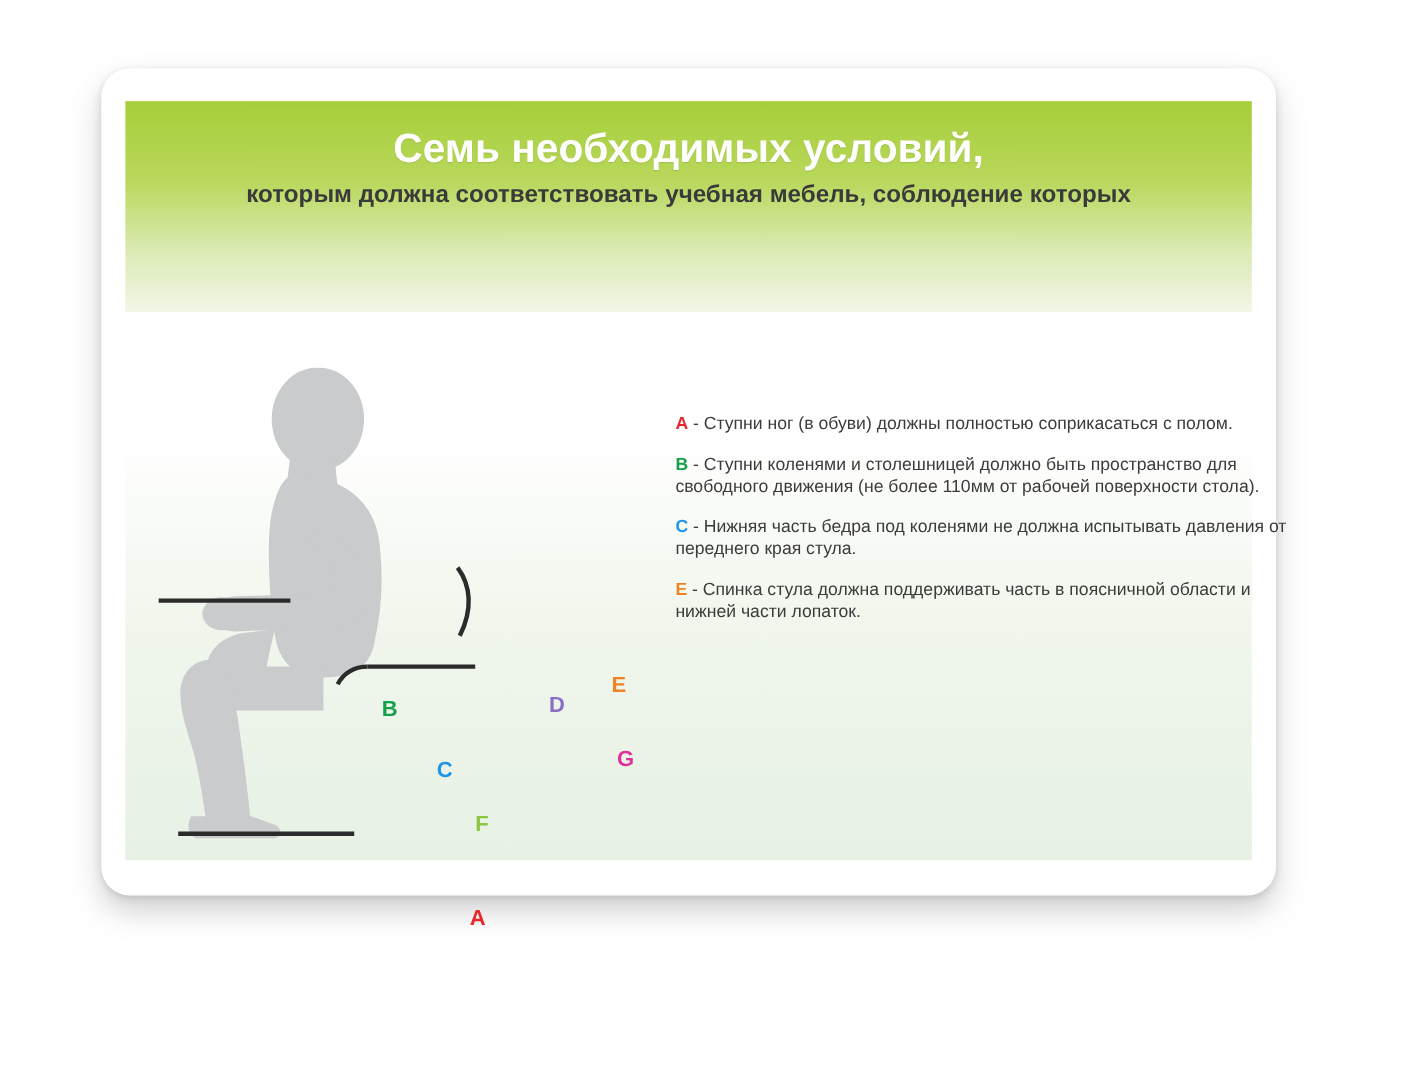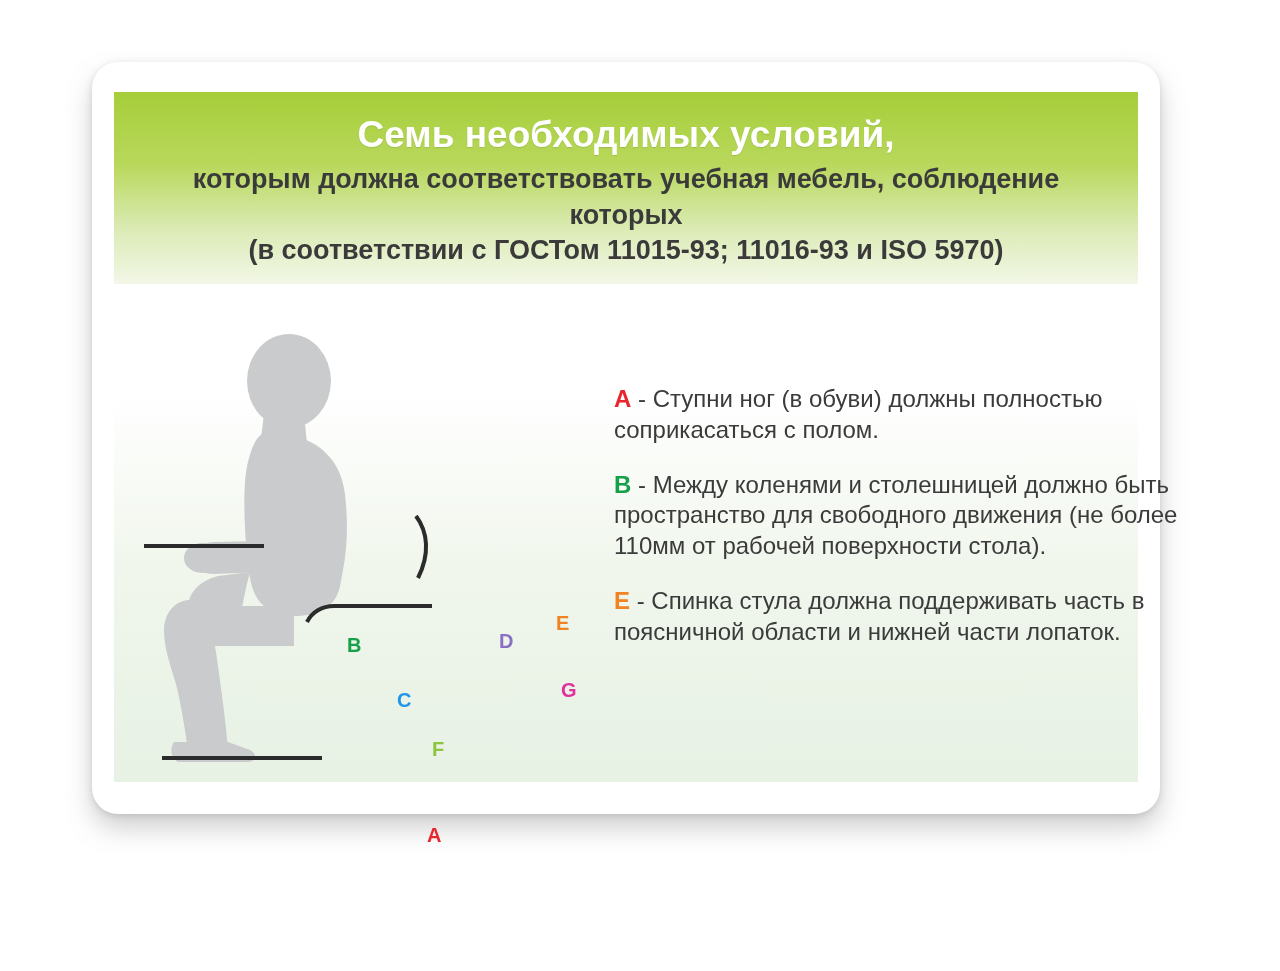--- a/index.html
+++ b/index.html
@@ -41,21 +41,21 @@
     font-size: 37px;
     font-weight: bold;
     color: #ffffff;
     letter-spacing: 0px;
     margin: 0 0 6px 0;
     text-shadow: 0 1px 1px rgba(120,150,60,0.35);
   }
   .title .comma { color: #ffffff; }
 
   .subtitle {
-    font-size: 27px;
+    font-size: 22px;
     font-weight: bold;
     color: #3a3a3a;
     line-height: 1.32;
     margin: 0;
     padding: 0 20px;
   }
 
   .body-area {
     position: absolute;
     left: 22px;
@@ -90,21 +90,21 @@
   .lab-G { left: 417px; top: 345px; color: #e0309b; }
 
   
   .list {
     position: absolute;
     left: 500px;
     top: 76px;
     width: 580px;
   }
   .item {
-    font-size: 24px;
+    font-size: 16px;
     color: #3b3b3b;
     line-height: 1.285;
     margin-bottom: 1px;
   }
   .item .key {
     font-weight: bold;
   }
   .k-A { color: #e8262d; }
   .k-B { color: #16a04a; }
   .k-C { color: #2196e8; }
@@ -114,21 +114,20 @@
   .k-G { color: #e0309b; }
 </style>
 </head>
 <body>
 
 <div class="poster">
 
   <div class="header">
     <h1 class="title"><span>Семь необходимых условий</span><span class="comma">,</span></h1>
     <p class="subtitle">которым должна соответствовать учебная мебель, соблюдение которых</p>
-    <p class="subtitle">(в соответствии с ГОСТом 11015-93; 11016-93 и ISO 5970)</p>
   </div>
 
   <div class="body-area">
 
     <div class="figure">
       <svg width="470" height="440" viewBox="0 0 470 440">
 
         <g fill="#c9cbcc">
 
           <ellipse cx="145" cy="47" rx="42" ry="47"></ellipse>
@@ -172,18 +171,19 @@
       <span class="fig-label lab-B">B</span>
       <span class="fig-label lab-C">C</span>
       <span class="fig-label lab-D">D</span>
       <span class="fig-label lab-E">E</span>
       <span class="fig-label lab-F">F</span>
       <span class="fig-label lab-G">G</span>
     </div>
 
     <div class="list">
       <p class="item"><span class="key k-A">A</span><span> - Ступни ног (в обуви) должны полностью соприкасаться с полом.</span></p>
-      <p class="item"><span class="key k-B">B</span><span> - Между коленями и столешницей должно быть пространство для свободного движения (не более 110мм от рабочей поверхности стола).</span></p>
+      <p class="item"><span class="key k-B">B</span><span> - Ступни коленями и столешницей должно быть пространство для свободного движения (не более 110мм от рабочей поверхности стола).</span></p>
+      <p class="item"><span class="key k-C">C</span><span> - Нижняя часть бедра под коленями не должна испытывать давления от переднего края стула.</span></p>
       <p class="item"><span class="key k-E">E</span><span> - Спинка стула должна поддерживать часть в поясничной области и нижней части лопаток.</span></p>
     </div>
 
   </div>
 </div>
 
 </body></html>

